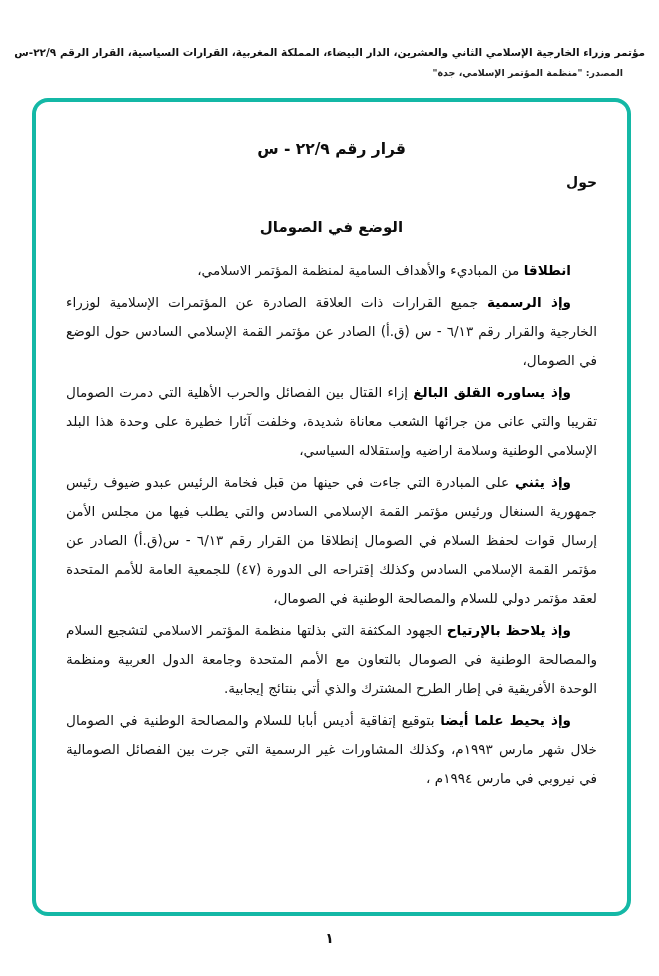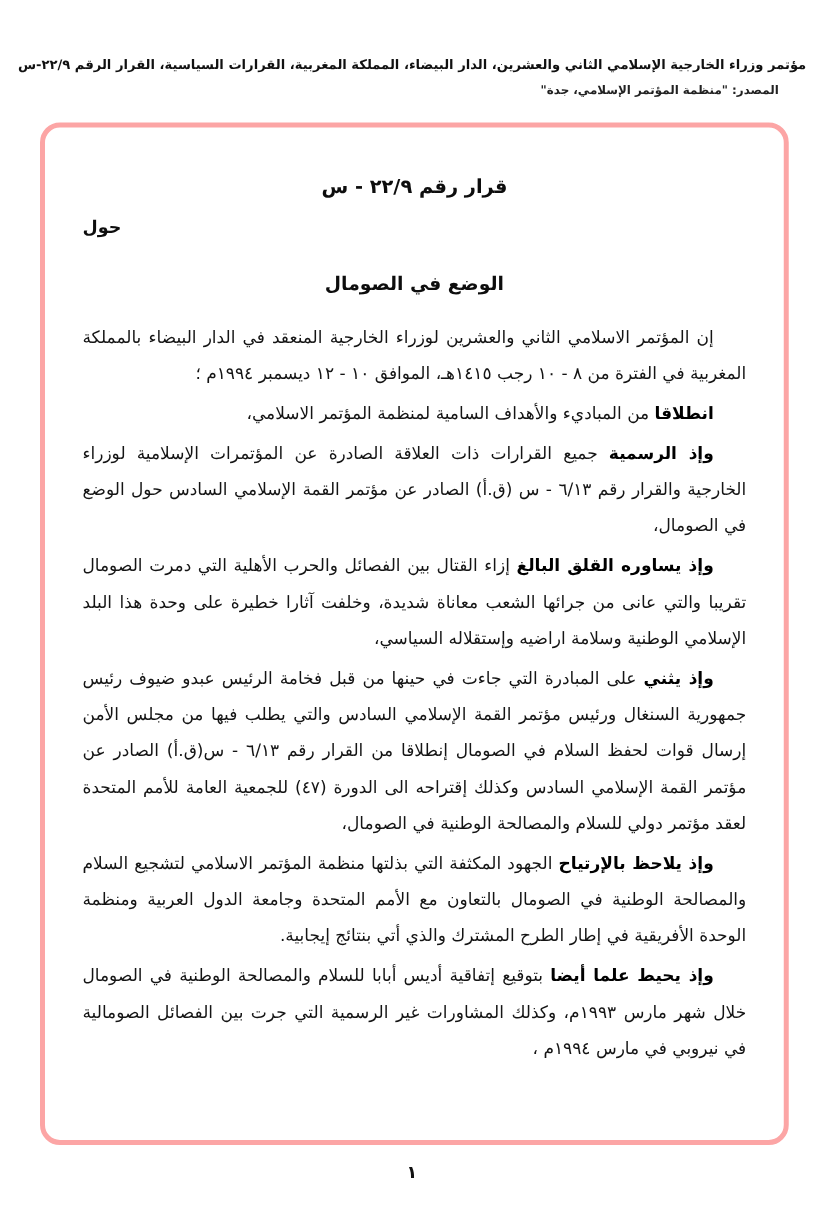--- a/index.html
+++ b/index.html
@@ -33,35 +33,35 @@
     font-size: 9.5px;
     font-weight: bold;
     text-align: right;
     margin-top: 9px;
     padding-right: 22px;
     color: #222;
   }
   .border-box {
     margin: 20px 28px 0 32px;
     height: 818px;
-    border: 4px solid #fca5a5;
+    border: 4px solid #14b8a6;
     border-radius: 16px;
     padding: 24px 30px 10px 30px;
     overflow: hidden;
     background: #ffffff;
   }
   .title1 {
     text-align: center;
     font-weight: bold;
     font-size: 15.5px;
     margin-top: 14px;
     color: #0d0d0d;
   }
   .title2 {
-    text-align: left;
+    text-align: right;
     font-weight: bold;
     font-size: 14px;
     margin-top: 16px;
     color: #0d0d0d;
   }
   .title3 {
     text-align: center;
     font-weight: bold;
     font-size: 15px;
     margin-top: 28px;
@@ -97,21 +97,20 @@
     <div class="header-line1">مؤتمر وزراء الخارجية الإسلامي الثاني والعشرين، الدار البيضاء، المملكة المغربية، القرارات السياسية، القرار الرقم ٢٢/٩-س</div>
     <div class="header-line2">المصدر:  "منظمة المؤتمر الإسلامي، جدة"</div>
   </div>
 
   <div class="border-box">
     <div class="title1">قرار رقم ٢٢/٩ - س</div>
     <div class="title2">حول</div>
     <div class="title3">الوضع في الصومال</div>
 
     <div class="body-text">
-      <p><b></b><span>إن المؤتمر الاسلامي الثاني والعشرين لوزراء الخارجية المنعقد في الدار البيضاء بالمملكة المغربية في الفترة من ٨ - ١٠ رجب ١٤١٥هـ، الموافق ١٠ - ١٢ ديسمبر ١٩٩٤م ؛</span></p>
       <p><b>انطلاقا</b><span> من المباديء والأهداف السامية لمنظمة المؤتمر الاسلامي،</span></p>
       <p><b>وإذ الرسمية</b><span> جميع القرارات ذات العلاقة الصادرة عن المؤتمرات الإسلامية لوزراء الخارجية والقرار رقم ٦/١٣ - س (ق.أ) الصادر عن مؤتمر القمة الإسلامي السادس حول الوضع في الصومال،</span></p>
       <p><b>وإذ يساوره القلق البالغ</b><span> إزاء القتال بين الفصائل والحرب الأهلية التي دمرت الصومال تقريبا والتي عانى من جرائها الشعب معاناة شديدة، وخلفت آثارا خطيرة على وحدة هذا البلد الإسلامي الوطنية وسلامة اراضيه وإستقلاله السياسي،</span></p>
       <p><b>وإذ يثني</b><span> على المبادرة التي جاءت في حينها من قبل فخامة الرئيس عبدو ضيوف رئيس جمهورية السنغال ورئيس مؤتمر القمة الإسلامي السادس والتي يطلب فيها من مجلس الأمن إرسال قوات لحفظ السلام في الصومال إنطلاقا من القرار رقم ٦/١٣ - س(ق.أ) الصادر عن مؤتمر القمة الإسلامي السادس وكذلك إقتراحه الى الدورة (٤٧) للجمعية العامة للأمم المتحدة لعقد مؤتمر دولي للسلام والمصالحة الوطنية في الصومال،</span></p>
       <p><b>وإذ يلاحظ بالإرتياح</b><span> الجهود المكثفة التي بذلتها منظمة المؤتمر الاسلامي لتشجيع السلام والمصالحة الوطنية في الصومال بالتعاون مع الأمم المتحدة وجامعة الدول العربية ومنظمة الوحدة الأفريقية في إطار الطرح المشترك والذي أتي بنتائج إيجابية.</span></p>
       <p><b>وإذ يحيط علما أيضا</b><span> بتوقيع إتفاقية أديس أبابا للسلام والمصالحة الوطنية في الصومال خلال شهر مارس ١٩٩٣م، وكذلك المشاورات غير الرسمية التي جرت بين الفصائل الصومالية في نيروبي في مارس ١٩٩٤م ،</span></p>
     </div>
   </div>
 
   <div class="page-number">١</div>

